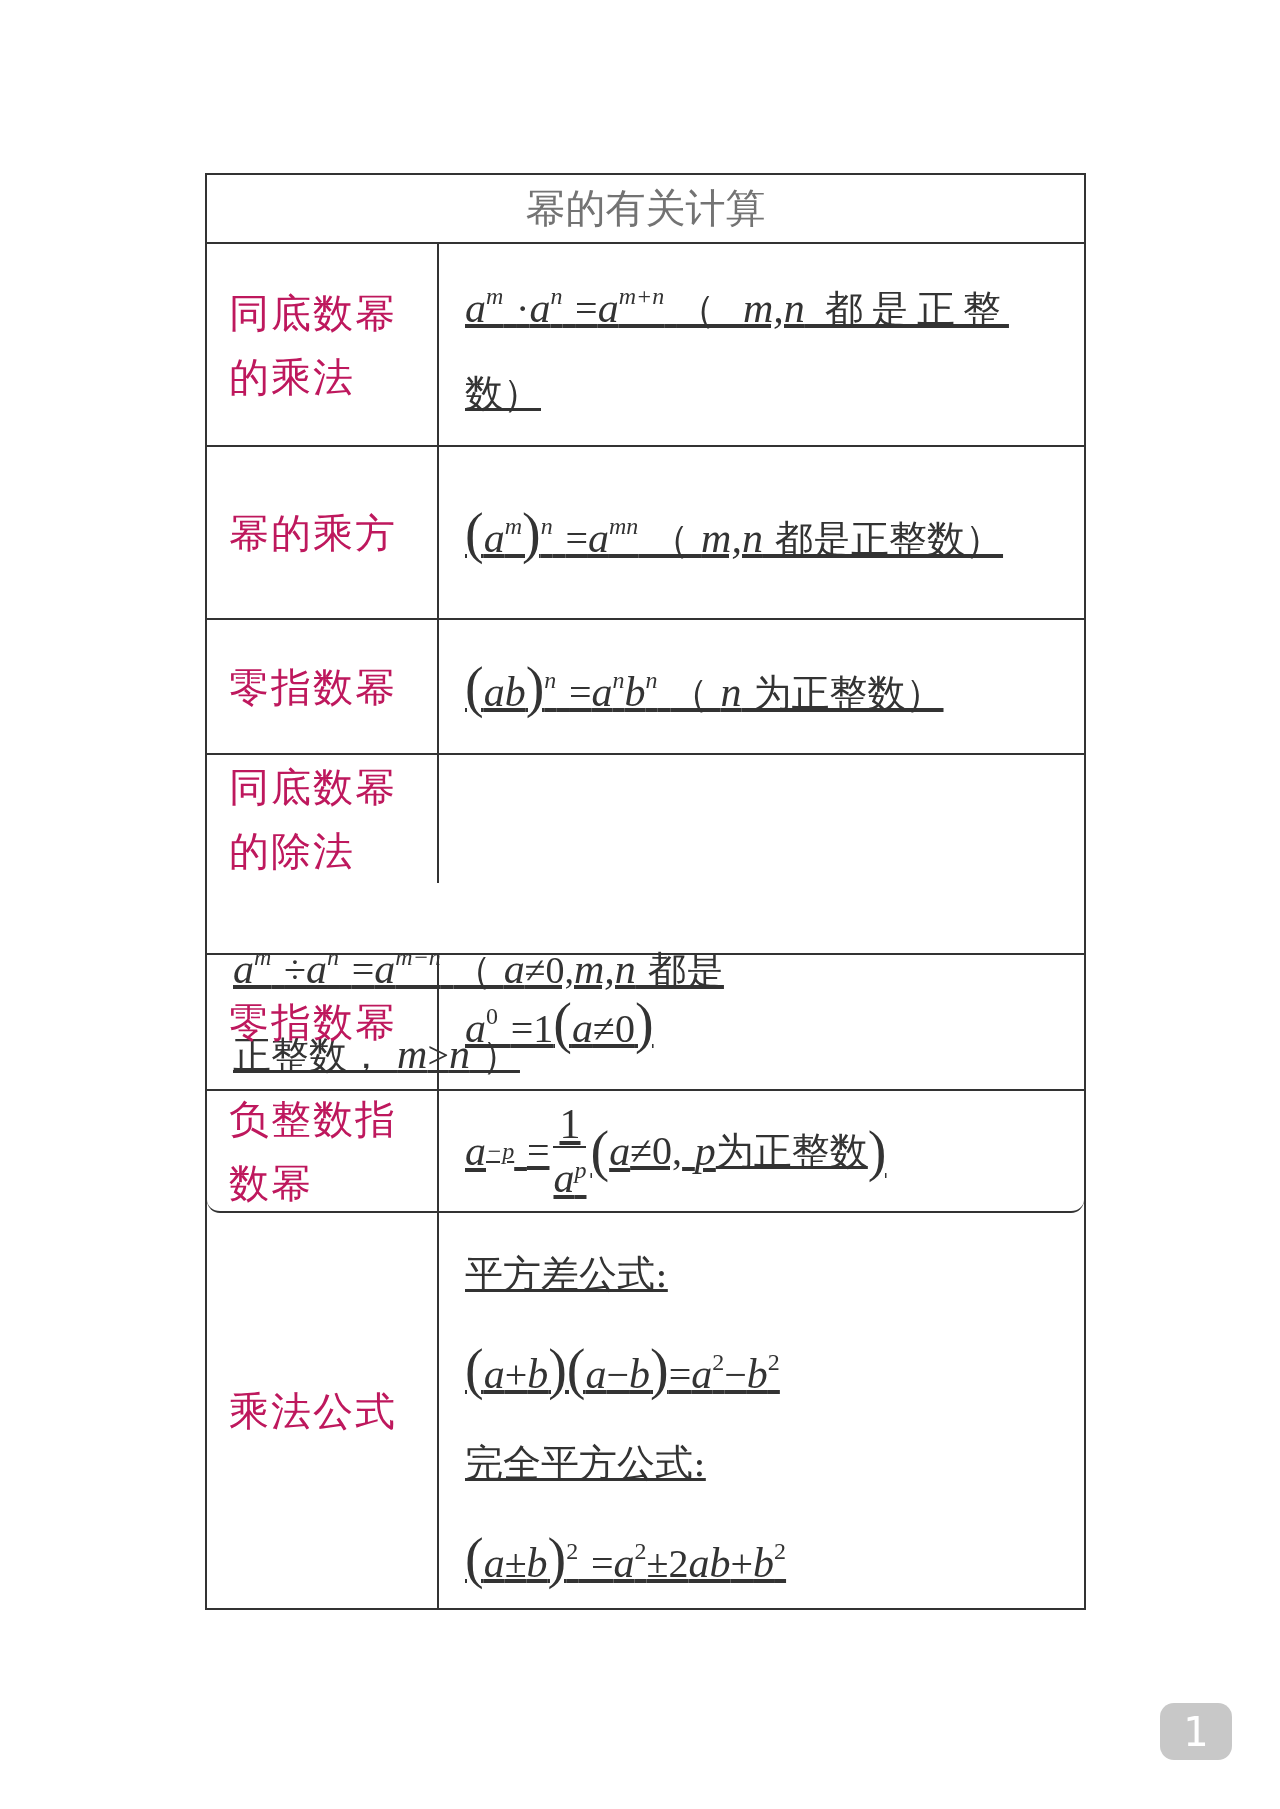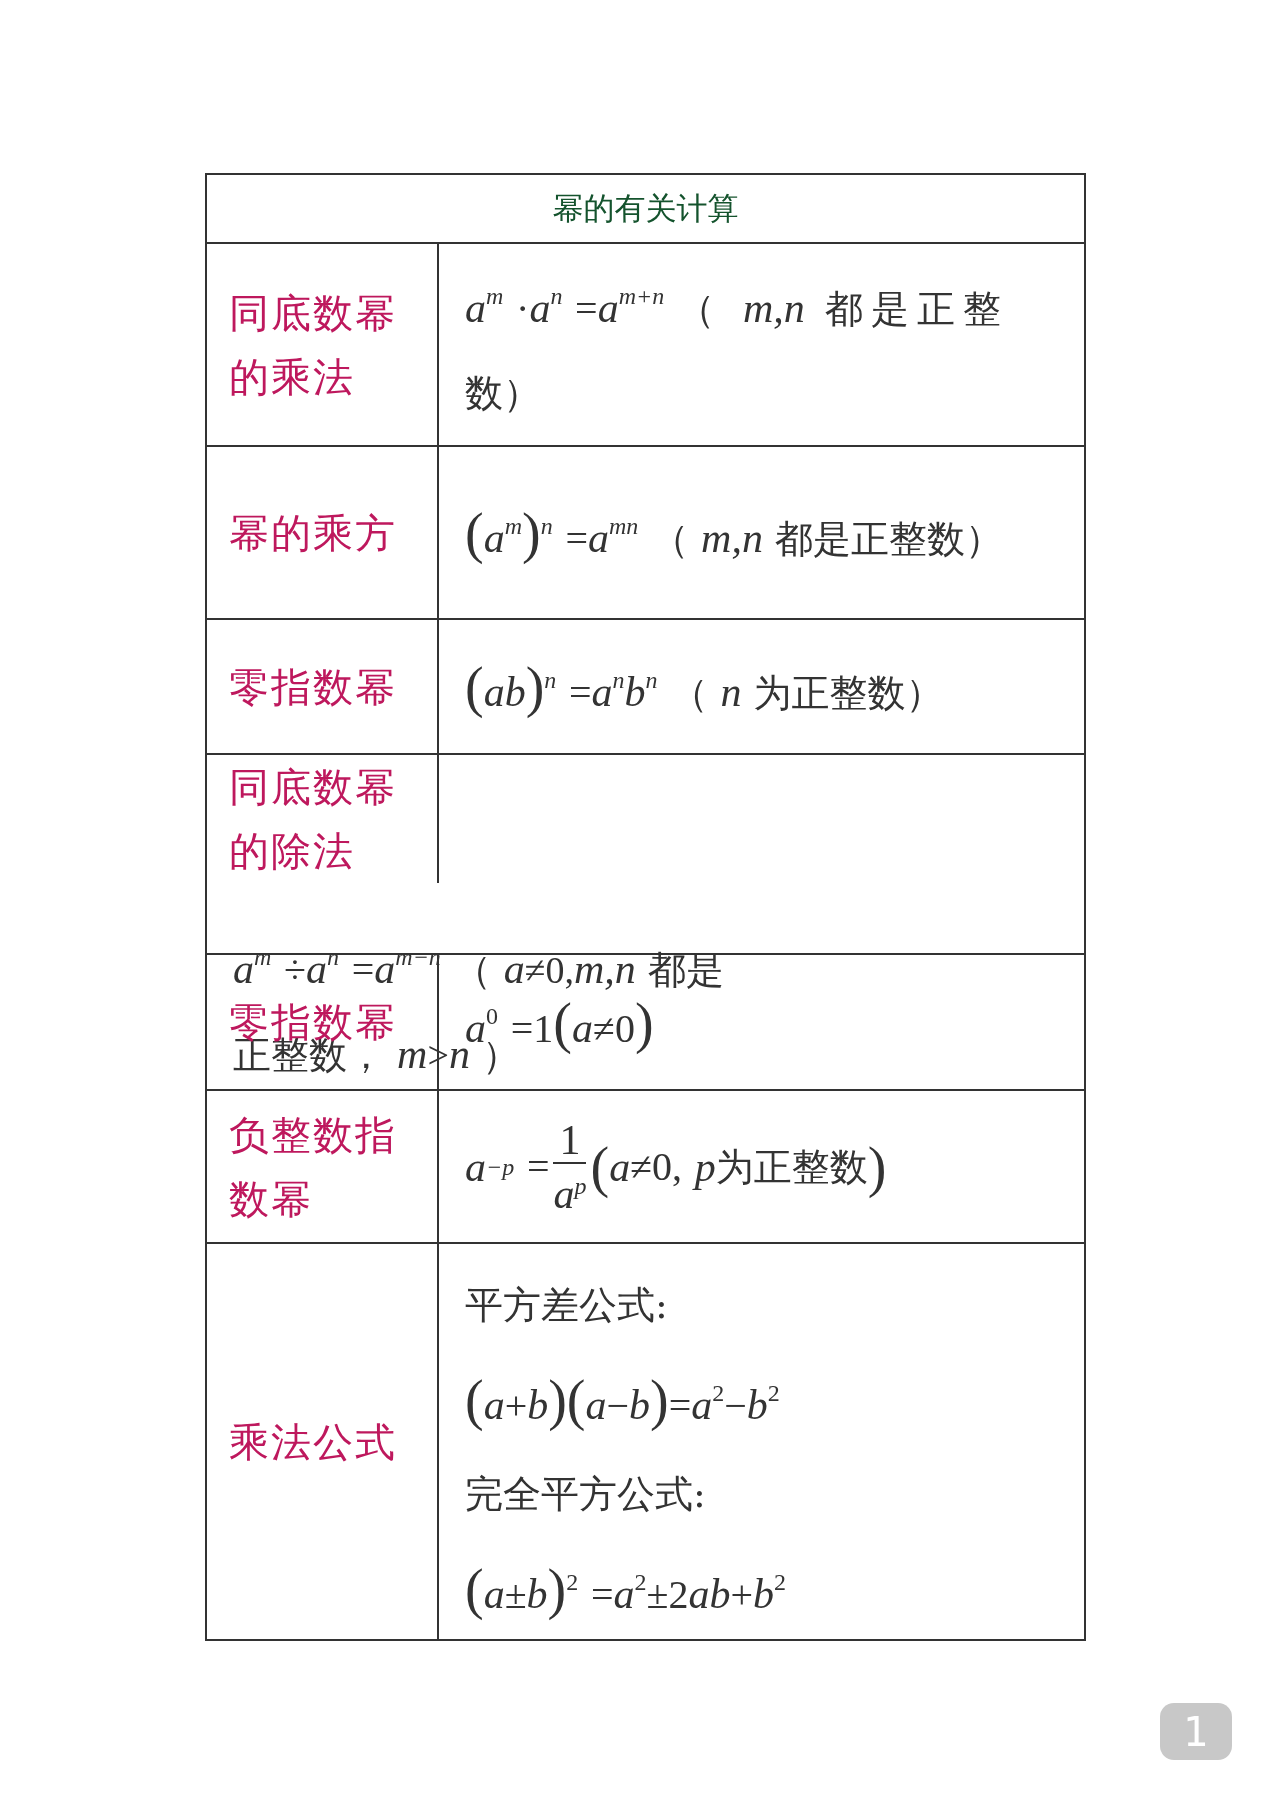--- a/index.html
+++ b/index.html
@@ -6,32 +6,32 @@
   body {
     width:1280px; height:1809px; background:#ffffff; position:relative; overflow:hidden;
     font-family:"DejaVu Serif", "Liberation Serif", serif; color:#222;
   }
   .table {
     position:absolute; left:205px; top:173px; width:881px;
     border:2px solid #333; box-sizing:border-box;
   }
   .title-row {
     height:67px; border-bottom:2px solid #333; display:flex; align-items:center; justify-content:center;
-    font-size:31px; color:#14532d;
+    font-size:40px; color:#737373;
   }
   .row { display:flex; border-bottom:2px solid #333; box-sizing:border-box; }
   .row:last-child { border-bottom:none; }
   .label {
     width:232px; border-right:2px solid #333; box-sizing:border-box;
     padding:0 20px 0 22px; display:flex; align-items:center;
     font-size:40px; line-height:64px; letter-spacing:2px; color:#be185d;
   }
   .content {
     flex:1; padding:0 20px 0 26px; display:flex; flex-direction:column; justify-content:center;
-    font-size:40px; line-height:96px; color:#333;
+    font-size:40px; line-height:96px; color:#333;text-decoration:underline;
   }
   .m { font-family:"Liberation Serif", "DejaVu Serif", serif; font-style:italic; font-size:42px; }
   .up { font-family:"Liberation Serif", serif; font-size:24px; vertical-align:18px; font-style:italic; }
   .n { font-family:"Liberation Serif", serif; font-style:normal; }
   .cn { font-family:"DejaVu Serif", serif; font-style:normal; font-size:38px; }
   .frac { display:inline-flex; flex-direction:column; align-items:center; vertical-align:middle; line-height:44px; margin:0 4px; }
   .frac .num { border-bottom:2px solid #333; padding:0 6px; font-style:normal; }
   .big { font-size:56px; font-style:normal; font-family:"Liberation Serif", serif; font-weight:300; }
   .page-badge {
     position:absolute; left:1160px; top:1703px; width:72px; height:57px;
@@ -90,21 +90,21 @@
 
   <div class="row" style="height:136px;">
     <div class="label">零指数幂</div>
     <div class="content">
       <div>
         <span class="m">a</span><span class="up" style="font-style:normal;">0</span> <span class="n">=1</span><span class="big">(</span><span class="m">a</span><span class="n">≠0</span><span class="big">)</span>
       </div>
     </div>
   </div>
 
-  <div class="row" style="height:153px;">
+  <div class="row" style="height:122px;border-radius:13px;">
     <div class="label">负整数指数幂</div>
     <div class="content">
       <div style="display:flex; align-items:center; line-height:44px;">
         <span class="m">a</span><span class="up">−p</span>&nbsp;<span class="n">=</span>
         <span class="frac m">
             <span class="num n">1</span>
             <span><span class="m">a</span><span class="up" style="vertical-align:14px;">p</span></span>
           </span>
         <span class="big">(</span><span class="m">a</span><span class="n">≠0,</span>&nbsp;<span class="m">p</span><span class="cn">为正整数</span><span class="big">)</span>
       </div>

